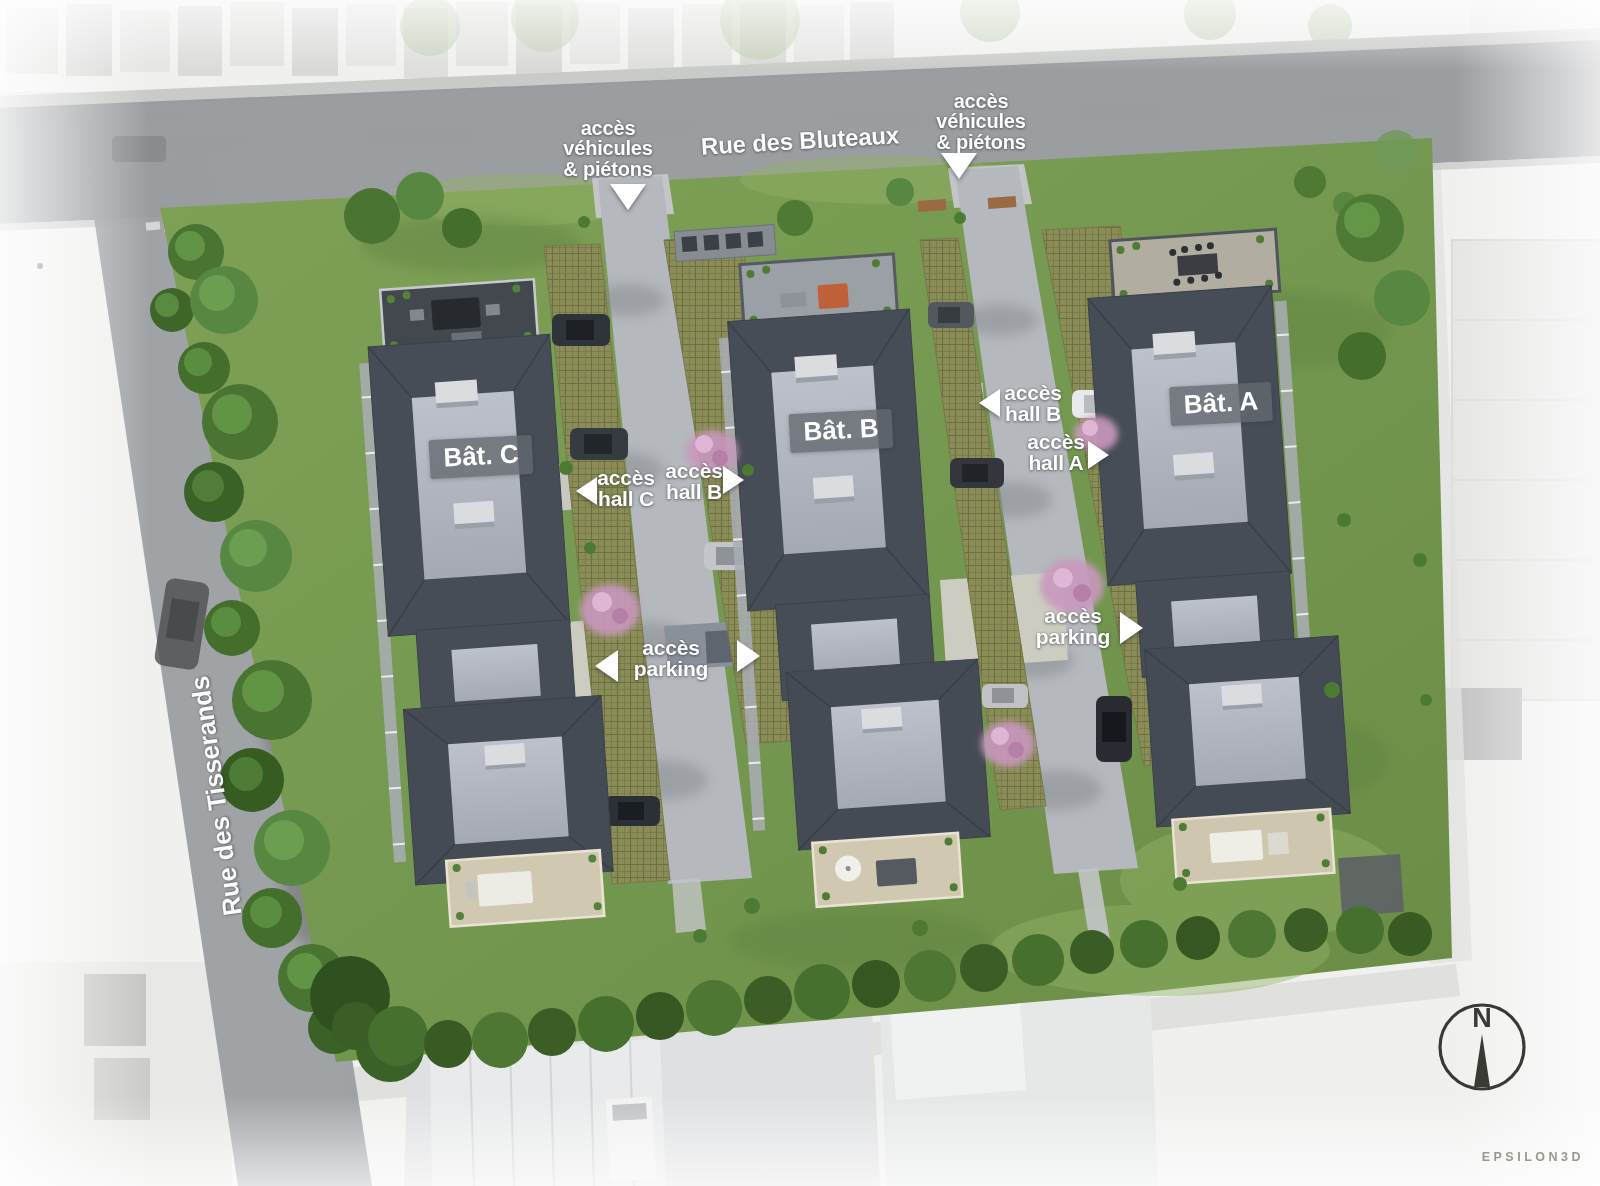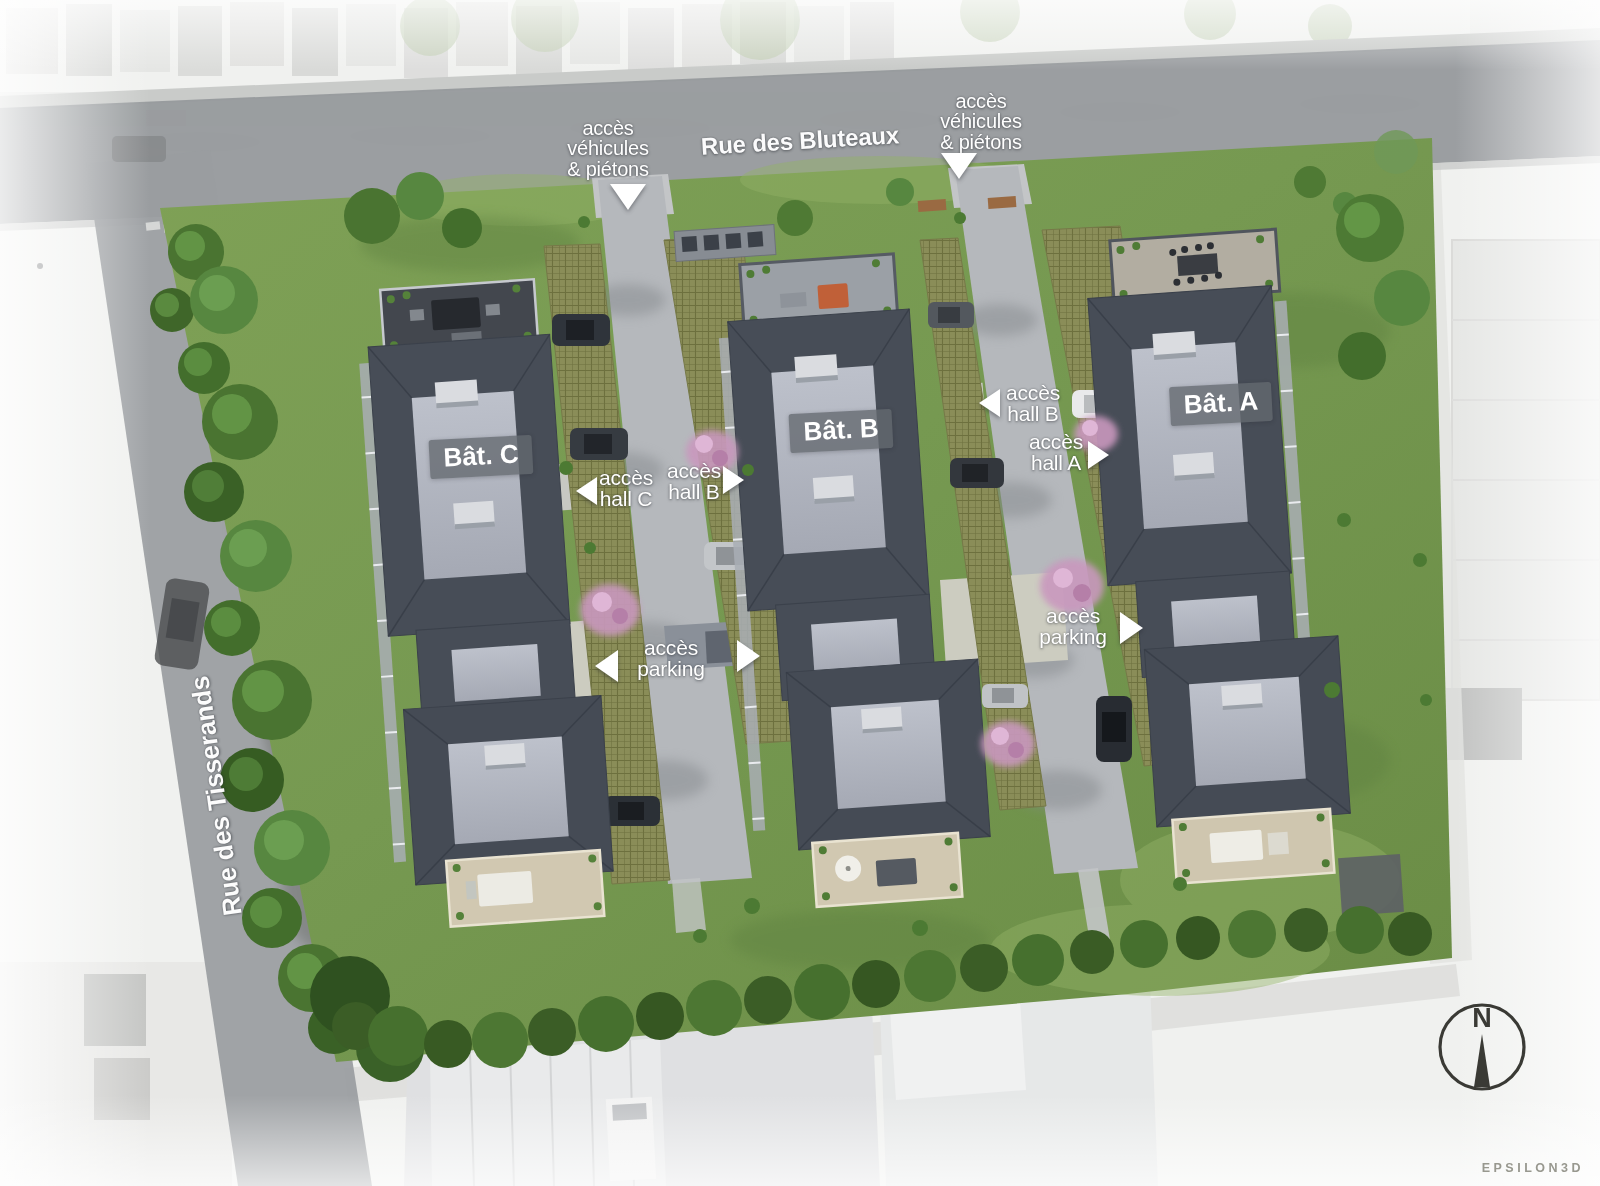--- a/index.html
+++ b/index.html
@@ -1,40 +1,40 @@
 <!DOCTYPE html>
 <html><head>
 <meta charset="utf-8">
 <style>
   html,body{margin:0;padding:0;background:#ffffff;}
   .stage{position:relative;width:1600px;height:1186px;overflow:hidden;
          font-family:"Liberation Sans",sans-serif;background:#eaebe8;}
   .stage svg{position:absolute;left:0;top:0;}
-  .lbl{position:absolute;color:#ffffff;font-weight:normal;text-align:center;
+  .lbl{position:absolute;color:#ffffff;font-weight:bold;text-align:center;
        line-height:1.0;white-space:nowrap;letter-spacing:-0.2px;
        text-shadow:0 1px 3px rgba(40,44,50,.55),0 0 2px rgba(40,44,50,.35);}
   .lbl .ln{display:block;line-height:1.02;}
   .sm{font-size:21px;}
   .veh{font-size:20px;}
   .street{font-size:24px;font-weight:bold;opacity:.97;}
   .badge{position:absolute;transform:translate(-50%,-50%) rotate(-3deg);
          background:rgba(100,105,112,.78);color:#fff;font-weight:bold;font-size:26px;
          padding:3px 14px 5px;border-radius:3px;white-space:nowrap;
          box-shadow:0 1px 4px rgba(30,33,38,.25);}
   .arr{position:absolute;width:0;height:0;filter:drop-shadow(0 2px 2px rgba(30,34,40,.45));}
   .ad{border-left:18px solid transparent;border-right:18px solid transparent;border-top:26px solid #fff;}
   .al{border-top:14px solid transparent;border-bottom:14px solid transparent;border-right:21px solid #fff;}
   .ar{border-top:14px solid transparent;border-bottom:14px solid transparent;border-left:21px solid #fff;}
   .al.big{border-top-width:16px;border-bottom-width:16px;border-right-width:23px;}
   .ar.big{border-top-width:16px;border-bottom-width:16px;border-left-width:23px;}
   .compass{position:absolute;left:1437px;top:1001px;width:90px;height:92px;}
   .compass .n{position:absolute;left:50%;top:2px;transform:translateX(-50%);
               font-size:27px;font-weight:bold;color:#3a3a35;text-shadow:none;}
   .credit{position:absolute;left:1584px;top:1150px;transform:translateX(-100%);
-          font-size:12.5px;letter-spacing:3.5px;color:#98988f;font-weight:bold;margin-top:11px;}
+          font-size:12.5px;letter-spacing:3.5px;color:#98988f;font-weight:bold;}
 </style>
 </head>
 <body>
 
 <div class="stage">
 
 <svg width="1600" height="1186" viewBox="0 0 1600 1186">
 <defs>
   <linearGradient id="lawn" x1="0" y1="0" x2="1" y2="1">
     <stop offset="0" stop-color="#7fa156"></stop>

